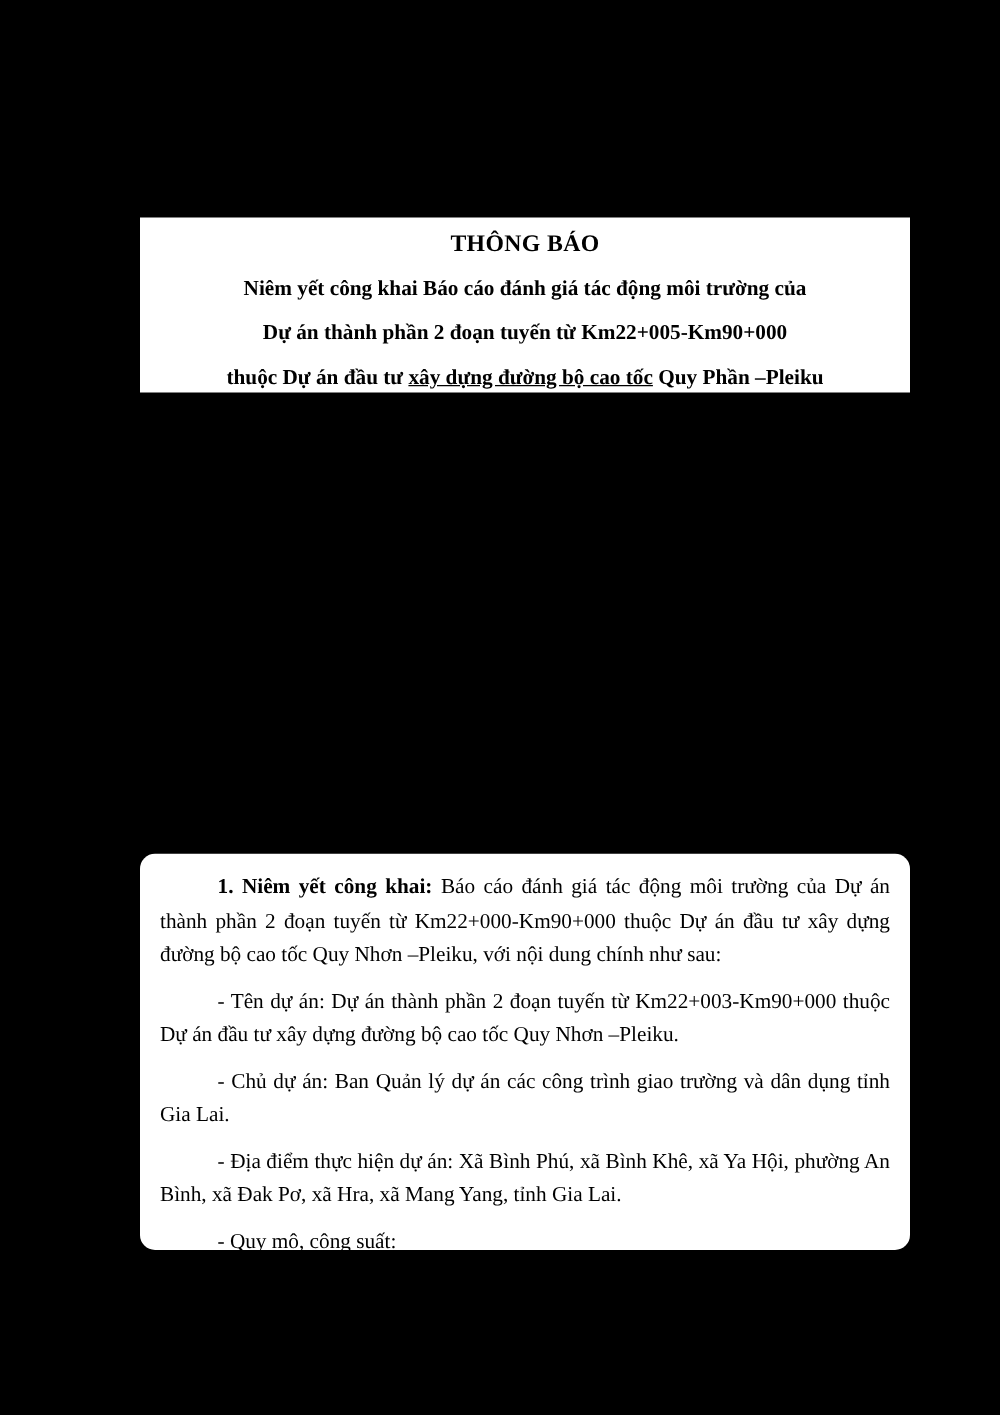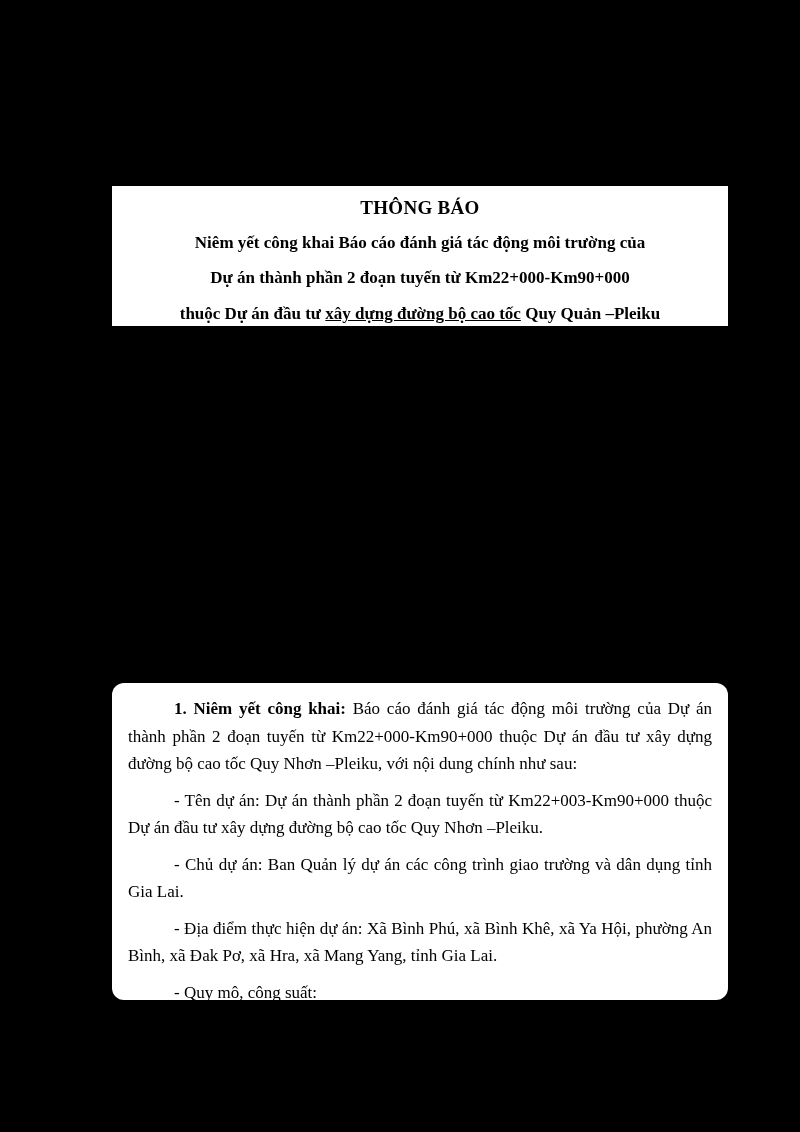--- a/index.html
+++ b/index.html
@@ -21,21 +21,21 @@
     width: 800px;
     height: 1132px;
     background: #000000;
     overflow: hidden;
   }
 
   
   .title-block {
     position: absolute;
     left: 112px;
-    top: 186px;
+    top: 174px;
     width: 616px;
     height: 140px;
     background: #ffffff;
     color: #000000;
     box-sizing: border-box;
     padding: 10px 18px 0 18px;
     text-align: center;
   }
   .title-main {
     font-size: 19px;
@@ -83,23 +83,23 @@
   }
 </style>
 </head>
 <body>
 
 <div class="page-canvas">
 
   <div class="title-block">
     <div class="title-main">THÔNG BÁO</div>
     <div class="title-sub">Niêm yết công khai Báo cáo đánh giá tác động môi trường của</div>
-    <div class="title-sub">Dự án thành phần 2 đoạn tuyến từ Km22+000-Km90+000</div>
+    <div class="title-sub">Dự án thành phần 2 đoạn tuyến từ Km22+005-Km90+000</div>
     <div class="title-sub">
-      <span>thuộc Dự án đầu tư </span><span class="underlined">xây dựng đường bộ cao tốc</span><span> Quy Quản –Pleiku</span>
+      <span>thuộc Dự án đầu tư </span><span class="underlined">xây dựng đường bộ cao tốc</span><span> Quy Phần –Pleiku</span>
     </div>
   </div>
 
   <div class="body-block">
     <p class="para">
       <b>1. Niêm yết công khai:</b><span> Báo cáo đánh giá tác động môi trường của Dự án thành phần 2 đoạn tuyến từ Km22+000-Km90+000 thuộc Dự án đầu tư xây dựng đường bộ cao tốc Quy Nhơn –Pleiku, với nội dung chính như sau:</span>
     </p>
     <p class="para">- Tên dự án: Dự án thành phần 2 đoạn tuyến từ Km22+003-Km90+000 thuộc Dự án đầu tư xây dựng đường bộ cao tốc Quy Nhơn –Pleiku.</p>
     <p class="para">- Chủ dự án: Ban Quản lý dự án các công trình giao trường và dân dụng tỉnh Gia Lai.</p>
     <p class="para">- Địa điểm thực hiện dự án: Xã Bình Phú, xã Bình Khê, xã Ya Hội, phường An Bình, xã Đak Pơ, xã Hra, xã Mang Yang, tỉnh Gia Lai.</p>

